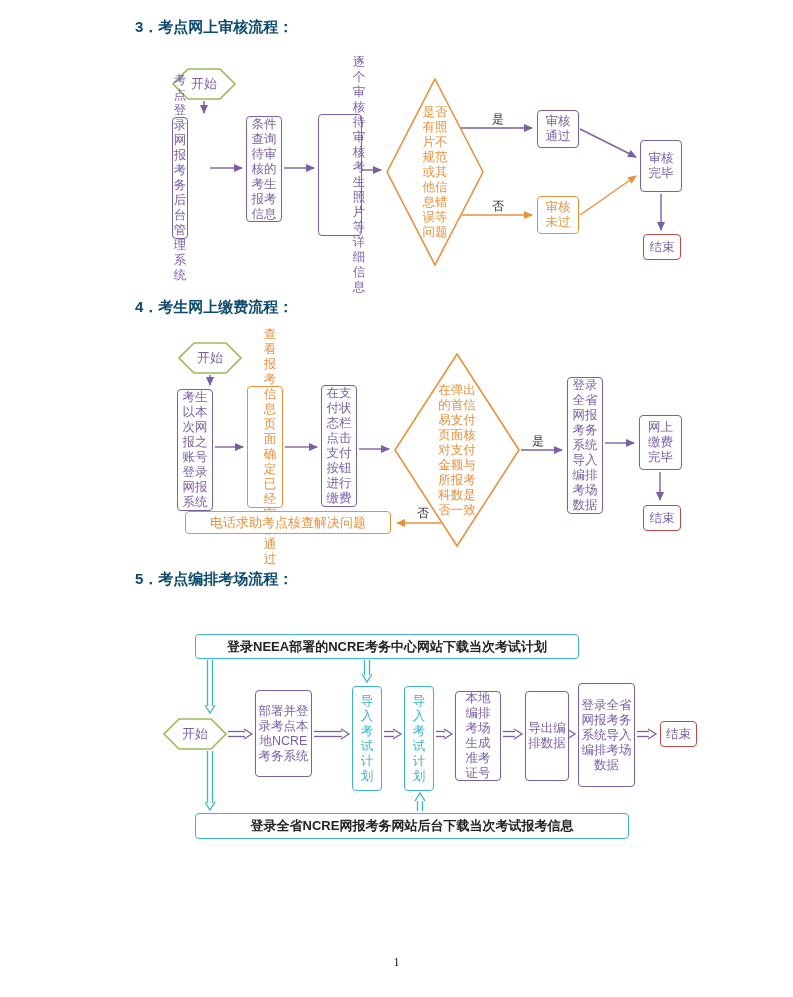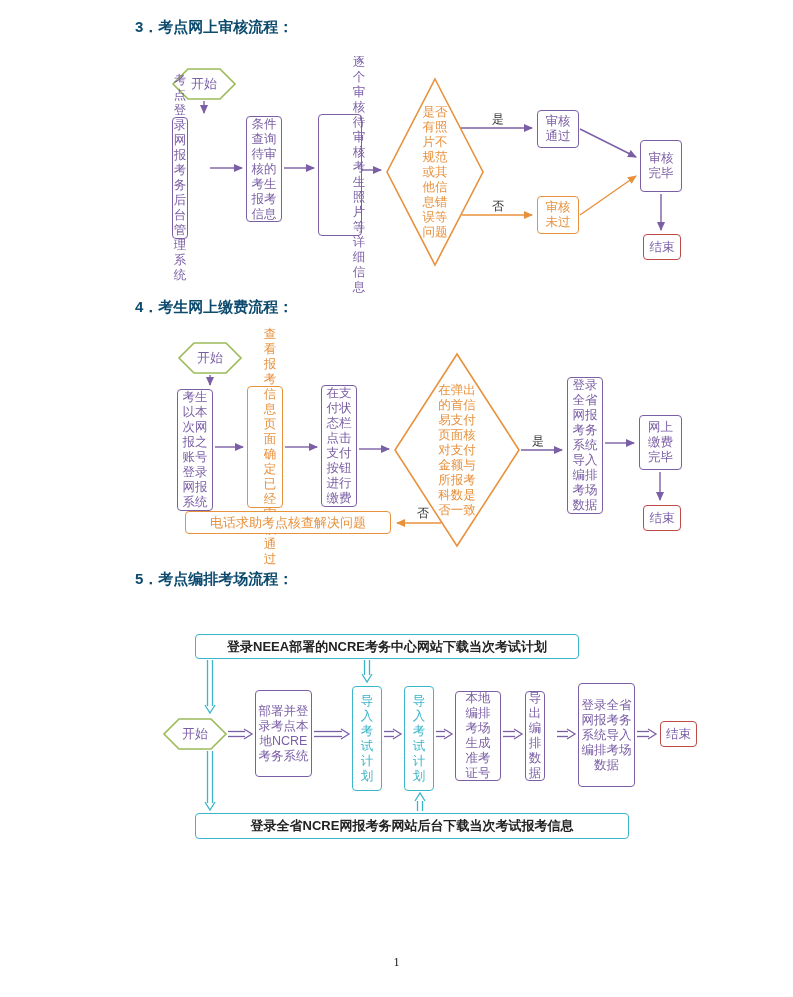--- a/index.html
+++ b/index.html
@@ -149,19 +149,19 @@
   <div class="box endbox" style="left:643px;top:505px;width:38px;height:26px;">结束</div>
   <div class="box orange hbox" style="left:185px;top:511px;width:206px;height:23px;">电话求助考点核查解决问题</div>
 
   <div class="heading" style="left:135px;top:570px;">5．考点编排考场流程：</div>
   <div class="box banner" style="left:195px;top:634px;width:384px;height:25px;">登录NEEA部署的NCRE考务中心网站下载当次考试计划</div>
   <div class="overlay start" style="left:164px;top:719px;width:62px;height:30px;">开始</div>
   <div class="box" style="left:255px;top:690px;width:57px;height:87px;">部署并登录考点本地NCRE考务系统</div>
   <div class="box cyan" style="left:352px;top:686px;width:30px;height:105px;">导入考试计划</div>
   <div class="box cyan" style="left:404px;top:686px;width:30px;height:105px;">导入考试计划</div>
   <div class="box p4" style="left:455px;top:691px;width:46px;height:90px;">本地编排考场生成准考证号</div>
-  <div class="box" style="left:525px;top:691px;width:20px;height:90px;">导出编排数据</div>
+  <div class="box" style="left:525px;top:691px;width:44px;height:90px;">导出编排数据</div>
   <div class="box" style="left:578px;top:683px;width:57px;height:104px;">登录全省网报考务系统导入编排考场数据</div>
   <div class="box endbox" style="left:660px;top:721px;width:37px;height:26px;">结束</div>
   <div class="box banner" style="left:195px;top:813px;width:434px;height:26px;">登录全省NCRE网报考务网站后台下载当次考试报考信息</div>
 
   <div class="pagenum">1</div>
 </div>
 
 </body></html>

